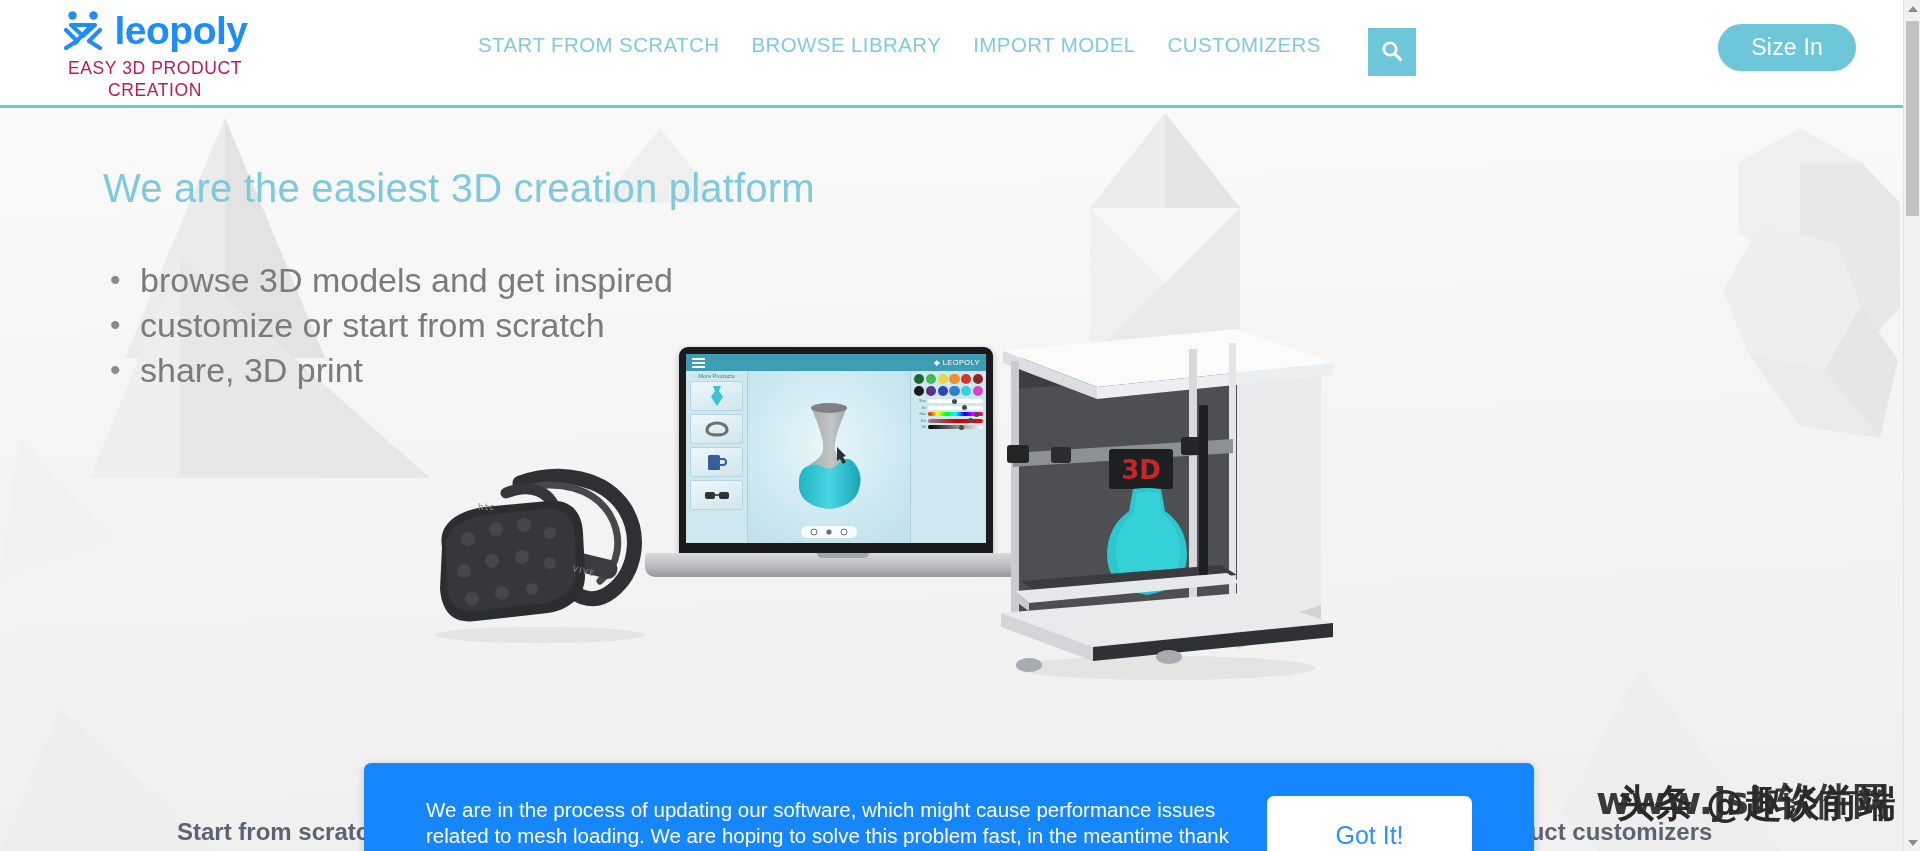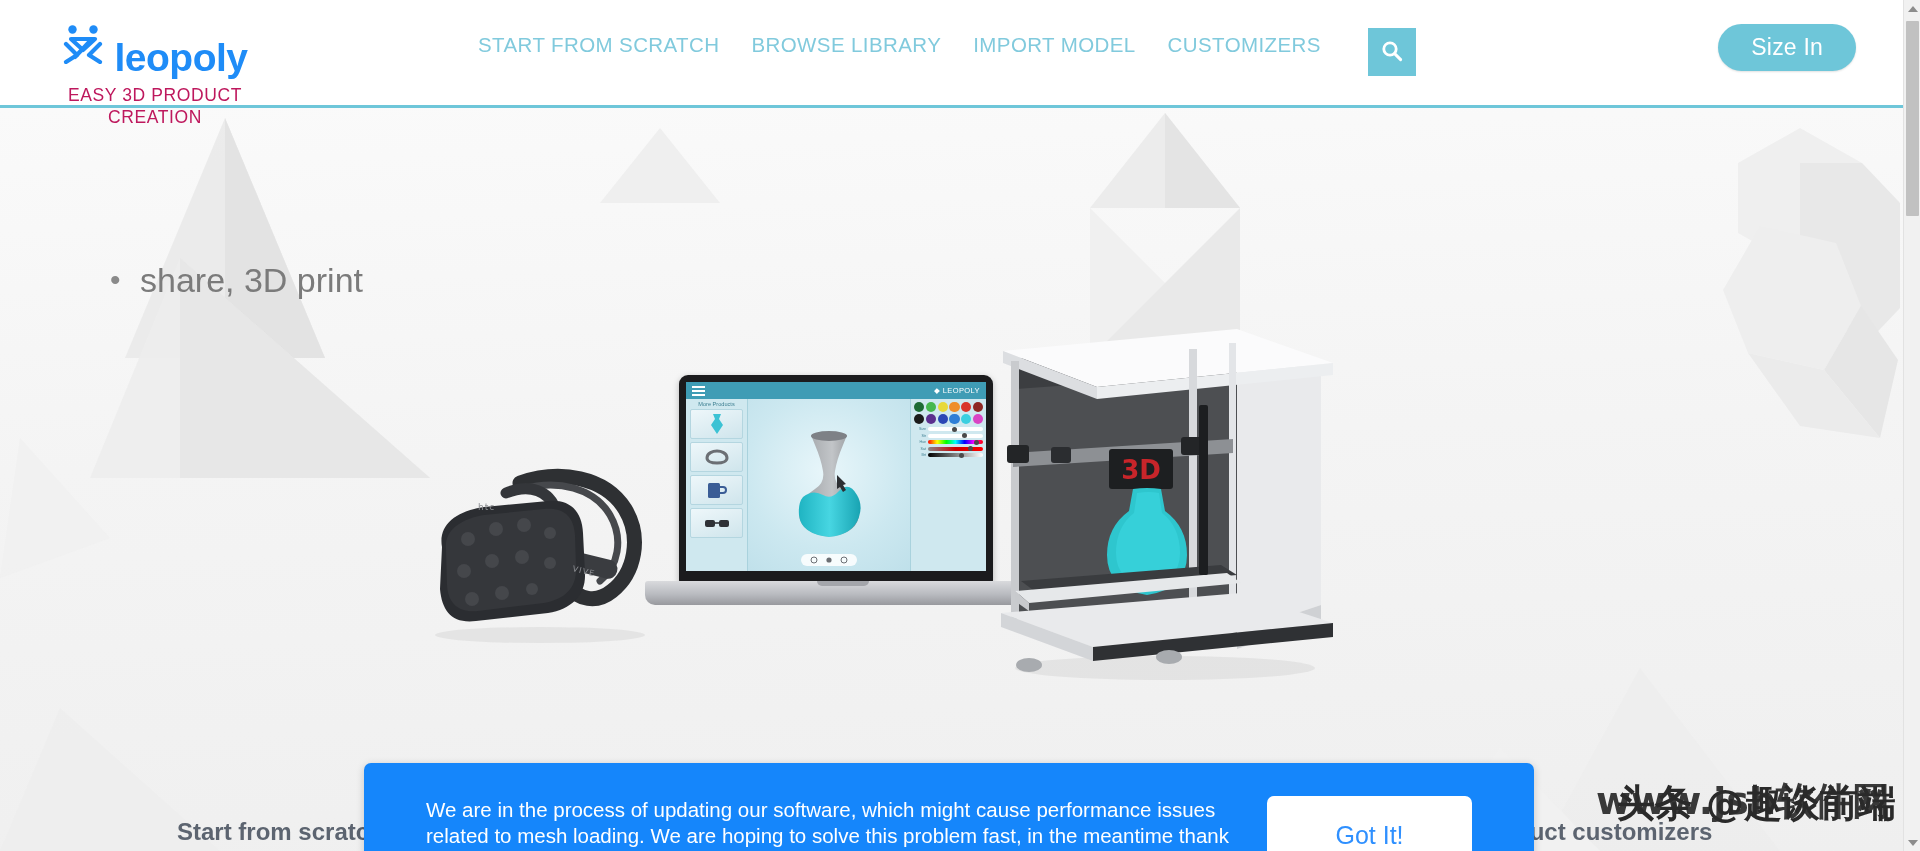--- a/index.html
+++ b/index.html
@@ -47,21 +47,20 @@
     justify-content: center;
     gap: 10px;
   }
   .logo-mark { width: 42px; height: 40px; display: block; }
   .logo-word {
     font-size: 39px;
     font-weight: bold;
     color: #1f8cf7;
     letter-spacing: -0.5px;
     line-height: 1;
-    margin-top: 28px;
   }
   .logo-tag {
     margin-top: 8px;
     font-size: 17.5px;
     color: #be185d;
     letter-spacing: 0.6px;
     line-height: 1.25;
     font-weight: 400;
   }
 
@@ -167,21 +166,21 @@
     position: absolute;
     left: 400px; top: 110px;
     width: 1100px; height: 520px;
     z-index: 4;
   }
 
   
   .vr { position: absolute; left: 20px; top: 245px; width: 255px; height: 180px; }
 
   
-  .laptop { position: absolute; left: 245px; top: 157px; width: 395px; height: 300px; }
+  .laptop { position: absolute; left: 245px; top: 129px; width: 395px; height: 300px; }
   .lap-screen-shell {
     position: absolute; left: 34px; top: 0;
     width: 314px; height: 208px;
     background: #1b1b1d;
     border-radius: 9px 9px 3px 3px;
     padding: 7px 7px 12px 7px;
     box-shadow: 0 2px 6px rgba(0,0,0,0.25);
   }
   .lap-screen {
     width: 100%; height: 100%;
@@ -408,22 +407,25 @@
       <polygon points="1760,118 1836,135 1861,198 1824,262 1748,245 1723,182" fill="#eeeeee"></polygon>
       <polygon points="1861,198 1898,252 1880,330 1824,262" fill="#e6e6e6"></polygon>
       <polygon points="1748,245 1824,262 1880,330 1800,318" fill="#ebebeb"></polygon>
 
       <polygon points="60,600 0,743 220,743" fill="#ededed" opacity="0.8"></polygon>
       <polygon points="1640,560 1540,743 1780,743" fill="#ececec" opacity="0.7"></polygon>
       <polygon points="1500,640 1430,743 1600,743" fill="#f1f1f1" opacity="0.8"></polygon>
       <polygon points="20,330 0,470 110,430" fill="#f0f0f0" opacity="0.7"></polygon>
     </svg>
 
+    <h1 class="hero-title">We are the easiest 3D creation platform</h1>
 
     <ul class="hero-list">
+      <li>browse 3D models and get inspired</li>
+      <li>customize or start from scratch</li>
       <li>share, 3D print</li>
     </ul>
 
     <div class="photo-stage">
 
       <svg class="vr" viewBox="0 0 255 180">
         <ellipse cx="120" cy="172" rx="105" ry="8" fill="#d9d9d9" opacity="0.55"></ellipse>
         <path d="M100 20 C140 6 185 14 205 46 C222 74 215 110 192 128 C176 141 158 136 150 124" fill="none" stroke="#2e3033" stroke-width="15" stroke-linecap="round"></path>
         <path d="M103 26 C138 16 174 25 190 52 C204 76 198 104 180 118" fill="none" stroke="#46484c" stroke-width="7" stroke-linecap="round"></path>
         <path d="M86 30 C110 20 130 28 136 48 C140 64 132 78 120 80" fill="none" stroke="#34363a" stroke-width="11" stroke-linecap="round"></path>

